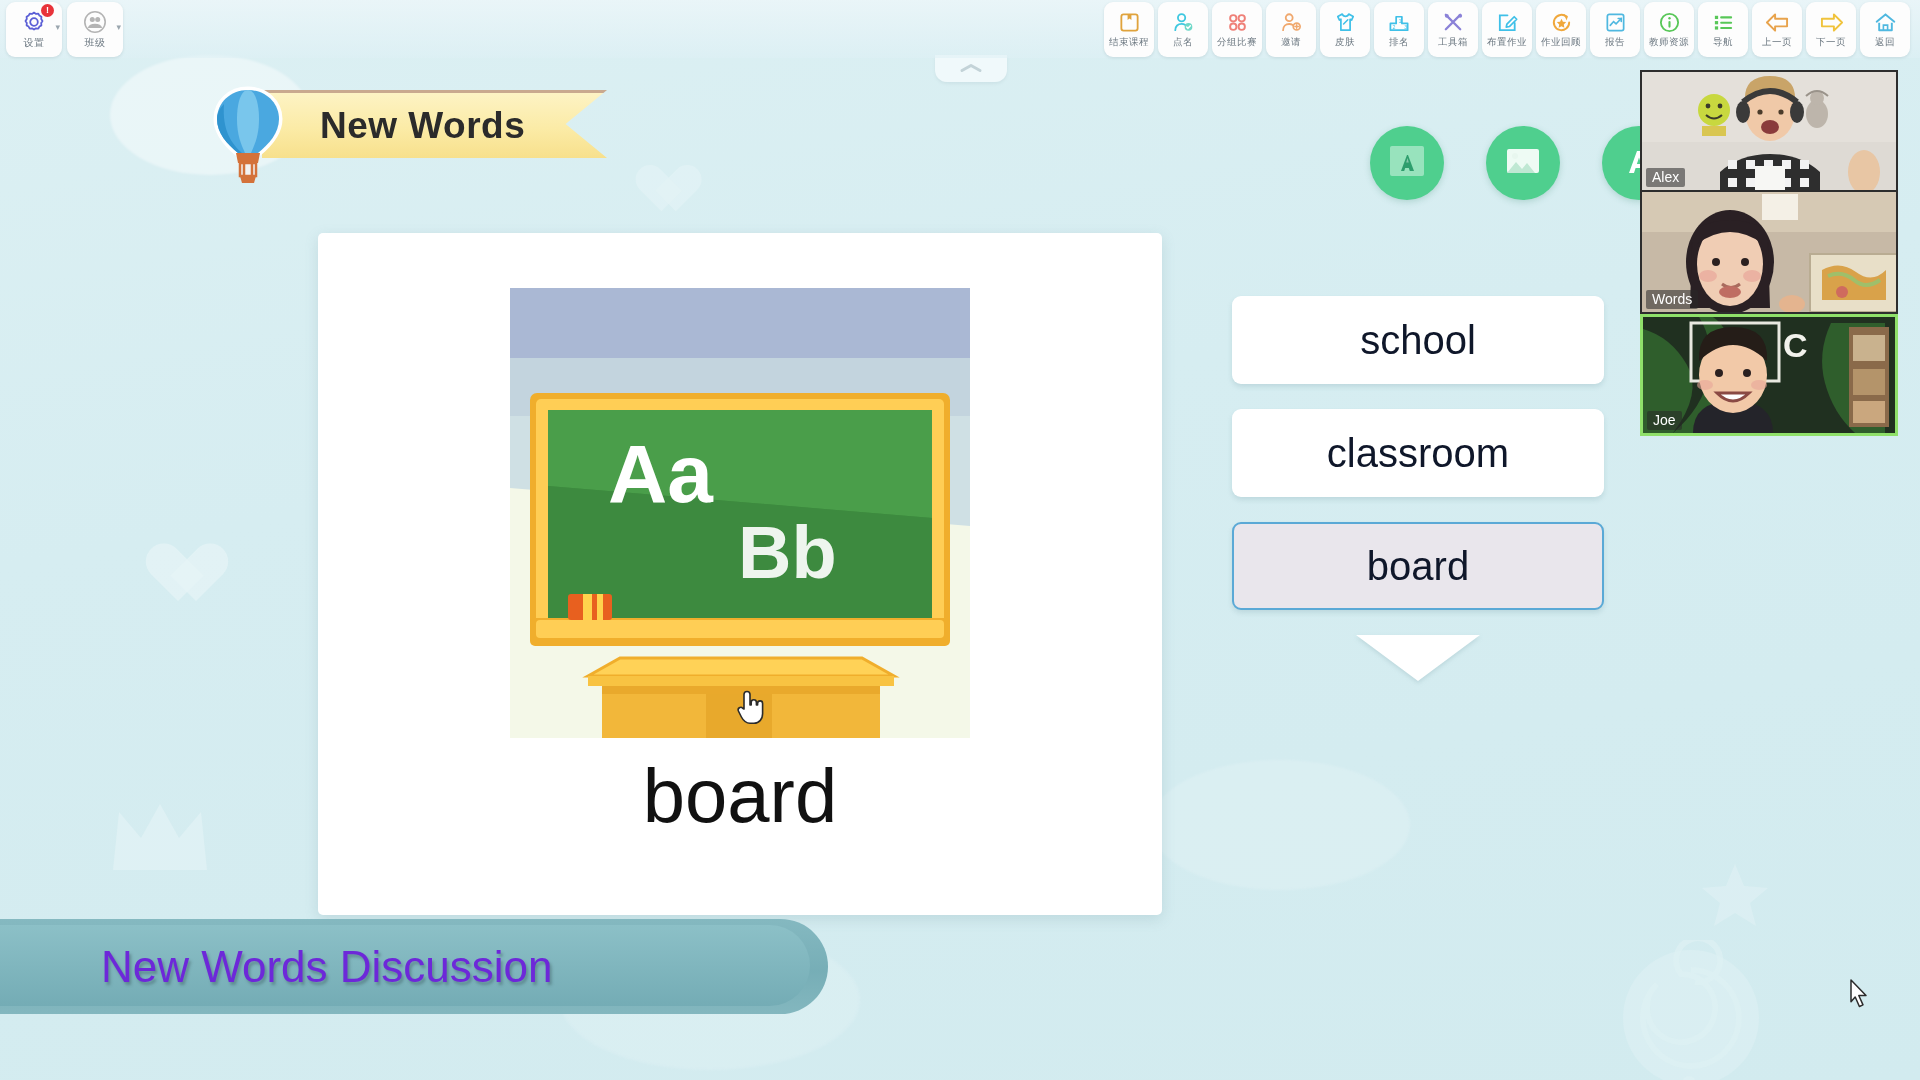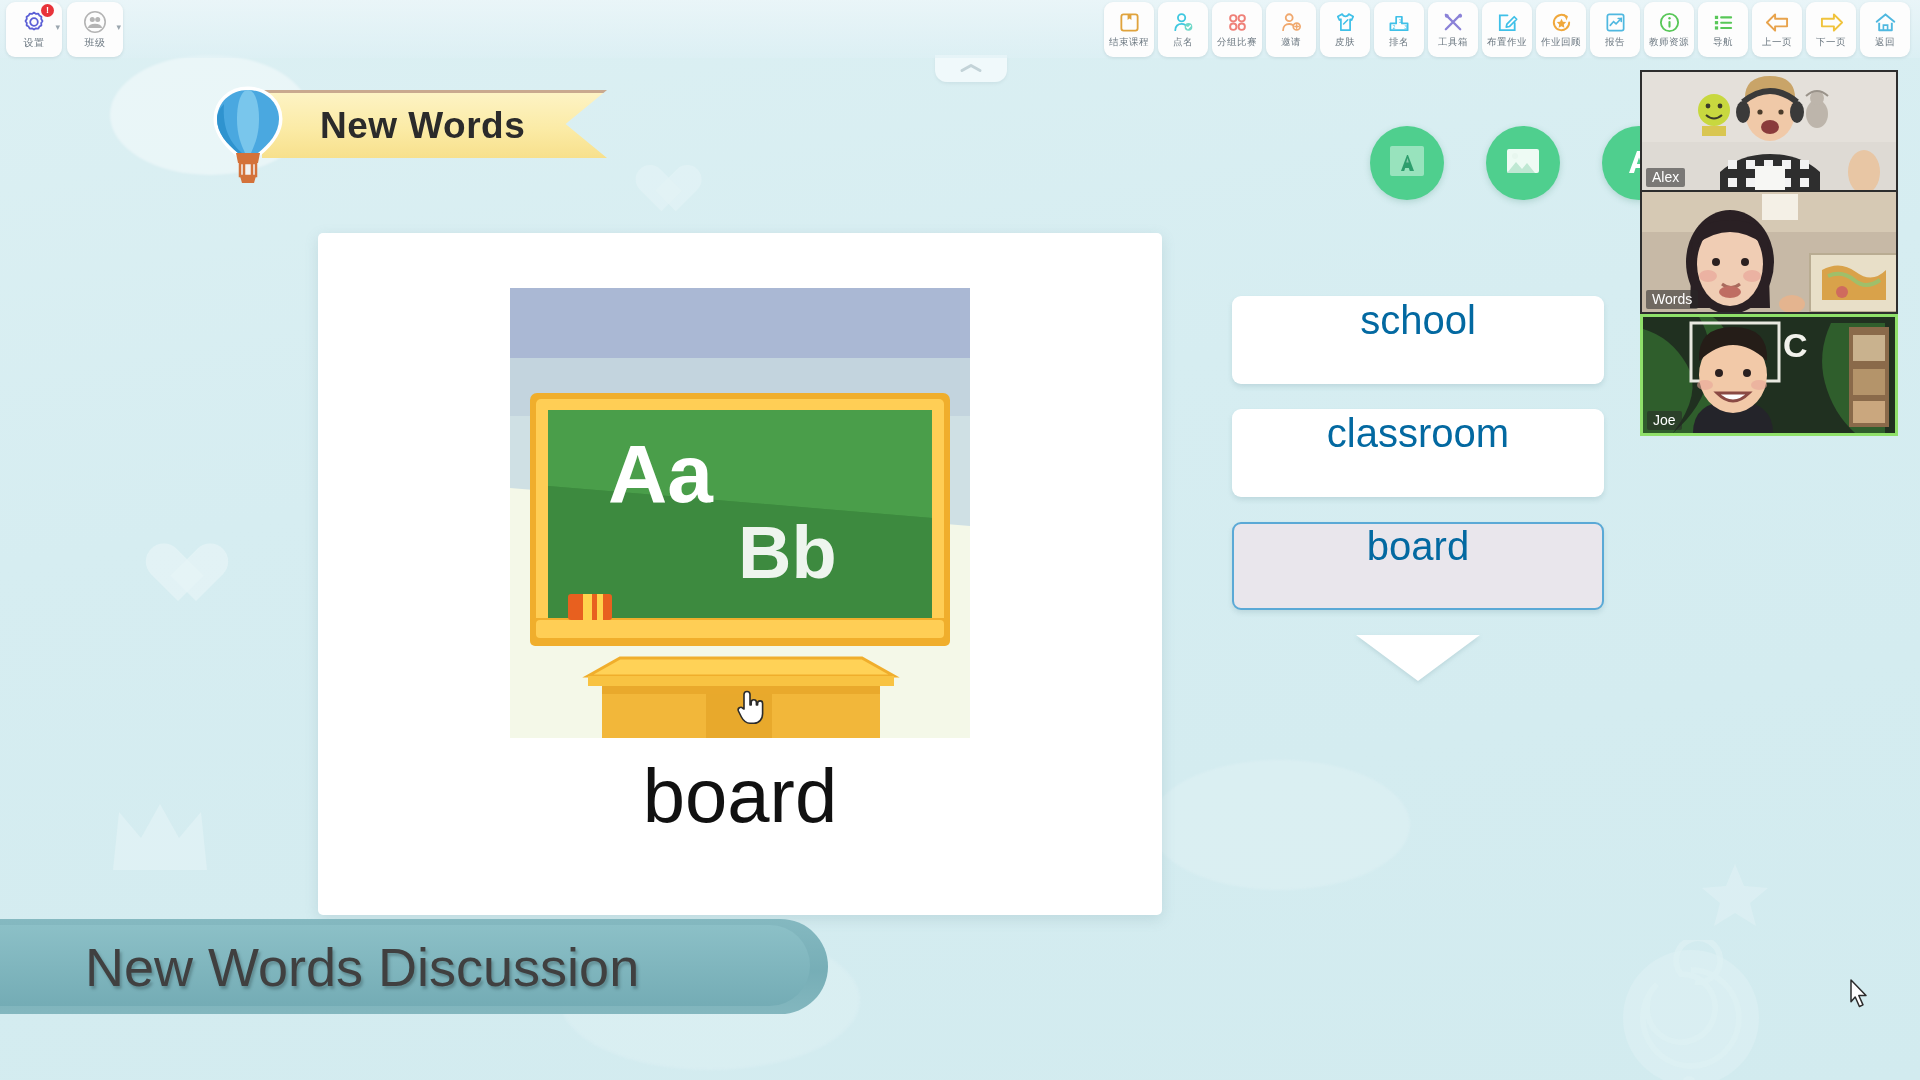--- a/index.html
+++ b/index.html
@@ -78,23 +78,23 @@
                background:#fff; border-radius:5px; z-index:15;
                box-shadow:0 4px 14px rgba(100,140,150,.20);
                display:flex; flex-direction:column; align-items:center; }
   #card-image { margin-top:55px; width:460px; height:450px; position:relative; }
   #card-word { font-size:76px; color:#111; margin-top:14px; font-family:"Liberation Sans", sans-serif; }
 
   
   #word-list { position:absolute; left:1232px; top:296px; width:372px; z-index:18; }
   .word-item {
     height:88px; background:#fff; border-radius:9px; margin-bottom:25px;
-    display:flex; justify-content:center; cursor:pointer;
+    display:flex; align-items:center; justify-content:center; cursor:pointer;
     box-shadow:0 3px 5px rgba(110,150,160,.22); border:2px solid transparent;
-    font-size:40px; color:#0369a1;
+    font-size:40px; color:#0f172a;
   }
   .word-item.selected { background:#e9e6ec; border:2px solid #5aa9d6; }
   #scroll-down-arrow { width:0;height:0;margin:0 auto;
       border-left:62px solid transparent;border-right:62px solid transparent;
       border-top:46px solid #ffffff; filter:drop-shadow(0 2px 2px rgba(110,150,160,.25));
       cursor:pointer; }
 
   
   #videos { position:absolute; right:22px; top:70px; width:258px; z-index:30; }
   .vpanel { width:258px; height:122px; position:relative; overflow:hidden;
@@ -110,22 +110,22 @@
   #bottom-banner .fill {
      position:absolute; inset:0;
      background:linear-gradient(180deg,#7fb5bd 0%,#6fa9b2 55%,#7db3bb 100%);
      border-radius:0 60px 60px 0; opacity:.93;
   }
   #bottom-banner .inner {
      position:absolute; inset:6px 18px 8px 0;
      background:linear-gradient(180deg,#8cc0c7 0%,#74acb5 100%);
      border-radius:0 54px 54px 0;
   }
-  #bottom-banner span { position:absolute; left:85px; top:50%; transform:translateY(-50%);
-     color:#404040; font-size:54px; font-family:"Liberation Sans", sans-serif;
+  #bottom-banner span { position:absolute; left:101px; top:50%; transform:translateY(-50%);
+     color:#6d28d9; font-size:44px; font-family:"Liberation Sans", sans-serif;
      text-shadow:2px 3px 3px rgba(60,90,95,.45); white-space:nowrap; }
 
   
   .cursor { position:absolute; z-index:60; pointer-events:none; }
 </style>
 </head>
 <body>
 
 <div id="bg">
   <div class="cloud" style="left:110px;top:55px;width:200px;height:120px;"></div>

